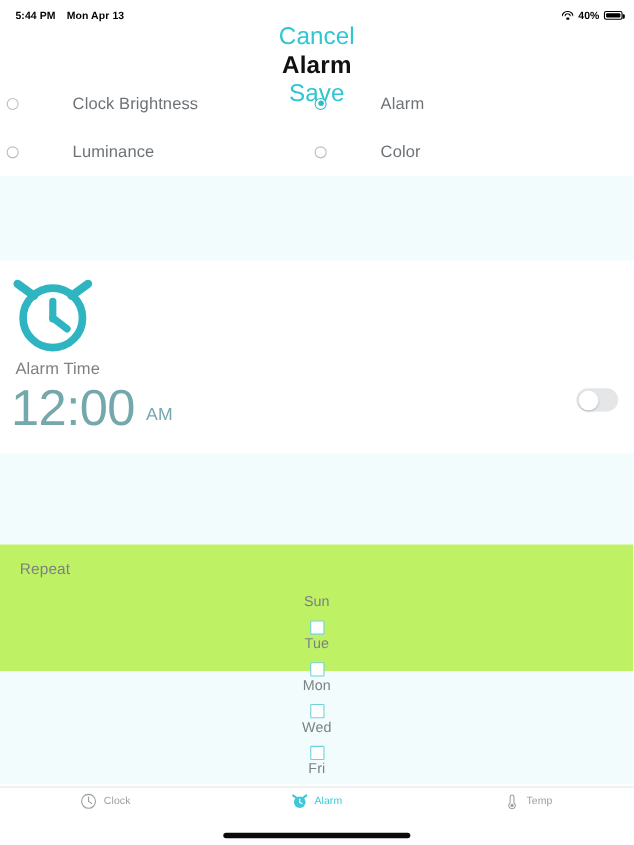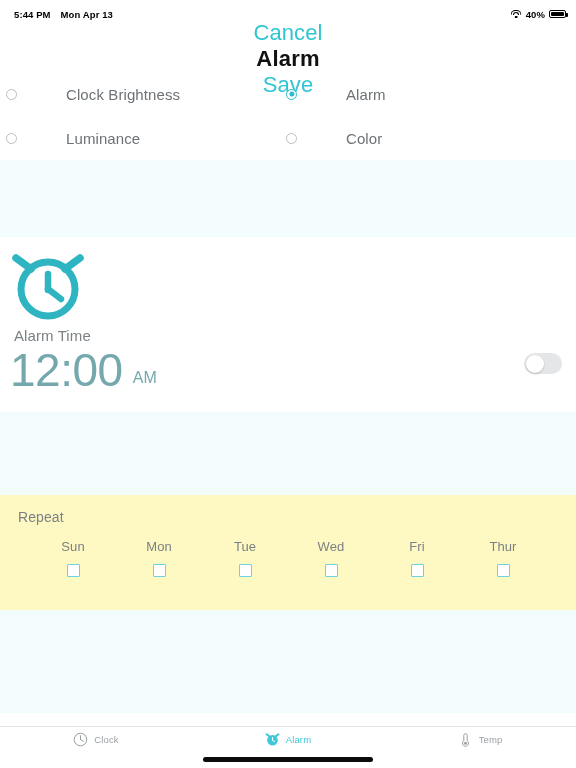--- a/index.html
+++ b/index.html
@@ -81,33 +81,33 @@
   .toggle {
     position:absolute; right:14px; top:116px;
     width:38px; height:21px; border-radius:11px; background:#e4e6e8;
   }
   .toggle .knob {
     position:absolute; left:1.5px; top:1.5px; width:18px; height:18px;
     border-radius:50%; background:#fff; box-shadow:0 1px 2px rgba(0,0,0,.22);
   }
 
   
-  .repeat-sec { background:#fef9c3; }
+  .repeat-sec { background:#bef264; }
   .repeat-label { font-size:14px; color:#7b8184; padding:14px 0 0 18px; letter-spacing:.1px; }
-  .days { display:flex; padding:14px 30px 0 30px; }
+  .days { display:flex; padding:14px 30px 0 30px;flex-direction:column; }
   .day { flex:1; display:flex; flex-direction:column; align-items:center; }
   .day-name { font-size:13px; color:#7b8184; letter-spacing:.1px; }
   .day-box {
     margin-top:10px; width:13px; height:13px;
     border:1.4px solid #6fd2de; background:#fff; border-radius:1px;
   }
 
   
   .tabbar {
-    position:absolute; left:0; bottom:0; width:576px; height:42px;
+    position:absolute; left:0; bottom:0; width:576px; height:53px;
     background:#fff; border-top:1px solid #e3e5e6;
     display:flex; align-items:flex-start; padding-top:5px;
   }
   .tab { flex:1; display:flex; align-items:center; justify-content:center; gap:6px; }
   .tab-label { font-size:9.5px; letter-spacing:.1px; }
   .tab.inactive .tab-label { color:#9aa0a4; }
   .tab.active .tab-label { color:#3ec8d8; }
   .home-ind {
     position:absolute; left:50%; bottom:6px; transform:translateX(-50%);
     width:170px; height:5px; background:#0b0b0b; border-radius:3px;
@@ -188,25 +188,25 @@
   <div class="band" style="height:83px;"></div>
 
   <div class="repeat-sec" style="height:115px;">
     <div class="repeat-label">Repeat</div>
     <div class="days">
       <div class="day">
         <span class="day-name">Sun</span>
         <span class="day-box"></span>
       </div>
       <div class="day">
+        <span class="day-name">Tue</span>
+        <span class="day-box"></span>
+      </div>
+      <div class="day">
         <span class="day-name">Mon</span>
-        <span class="day-box"></span>
-      </div>
-      <div class="day">
-        <span class="day-name">Tue</span>
         <span class="day-box"></span>
       </div>
       <div class="day">
         <span class="day-name">Wed</span>
         <span class="day-box"></span>
       </div>
       <div class="day">
         <span class="day-name">Fri</span>
         <span class="day-box"></span>
       </div>

